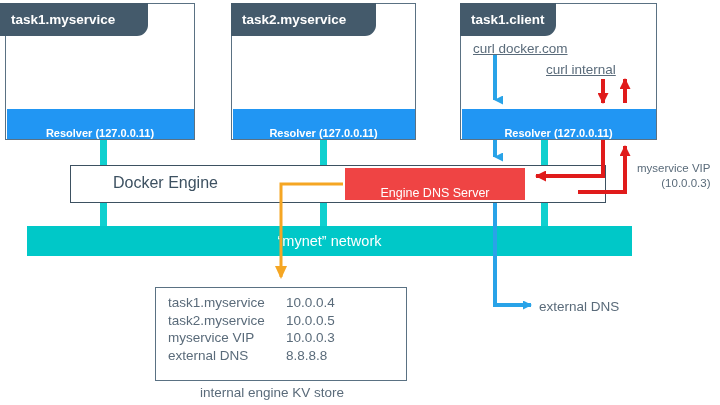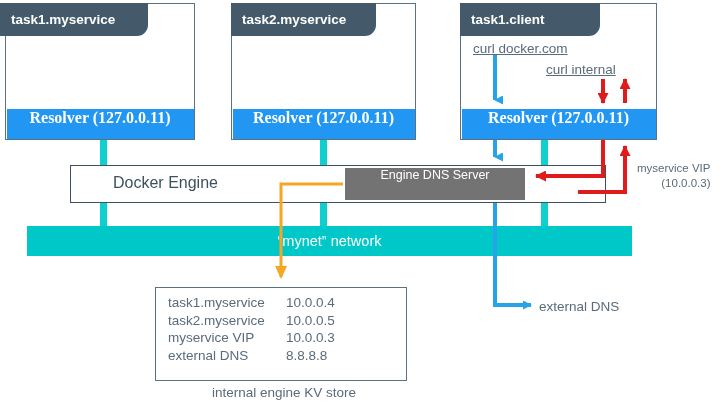--- a/index.html
+++ b/index.html
@@ -28,27 +28,26 @@
     padding-left:11px;
     box-sizing:border-box;
     border-bottom-right-radius:11px;
     z-index:6;
     white-space:nowrap;
   }
   .resolver-bar{
     position:absolute;
     background:#2196f3;
     color:#ffffff;
-    font-size:16px;
+    font-size:11px;
     font-weight:bold;
-    display:flex;align-items:flex-start;justify-content:center;
+    display:flex;align-items:flex-end;justify-content:center;
     box-sizing:border-box;
     z-index:6;
     white-space:nowrap;
-    font-family:Liberation Serif, serif;
   }
 
   
   .curl-label{
     position:absolute;
     font-size:13.5px;
     color:#5a6b7a;
     white-space:nowrap;
     z-index:7;
     text-decoration:underline;
@@ -64,24 +63,24 @@
   }
   .engine-label{
     position:absolute;
     font-size:16px;
     color:#3d5161;
     white-space:nowrap;
     z-index:7;
   }
   .dns-box{
     position:absolute;
-    background:#737373;
+    background:#ef4444;
     color:#ffffff;
     font-size:12.5px;
-    display:flex;align-items:flex-start;justify-content:center;
+    display:flex;align-items:flex-end;justify-content:center;
     box-sizing:border-box;
     z-index:7;
     white-space:nowrap;
   }
 
   
   .network-bar{
     position:absolute;
     background:#00c8c8;
     color:#ffffff;
@@ -162,21 +161,21 @@
 
   <div class="container-box" style="left:231px;top:3px;width:185px;height:137px;"></div>
   <div class="container-tab" style="left:231px;top:3px;width:145px;height:33px;">
     <span>task2.myservice</span>
   </div>
   <div class="resolver-bar" style="left:232.5px;top:109px;width:182px;height:29.5px;">
     <span>Resolver (127.0.0.11)</span>
   </div>
 
   <div class="container-box" style="left:460px;top:3px;width:197px;height:137px;"></div>
-  <div class="container-tab" style="left:460px;top:3px;width:140px;height:33px;">
+  <div class="container-tab" style="left:460px;top:3px;width:96px;height:33px;">
     <span>task1.client</span>
   </div>
   <div class="resolver-bar" style="left:461.5px;top:109px;width:194px;height:29.5px;">
     <span>Resolver (127.0.0.11)</span>
   </div>
 
   <div class="curl-label" style="left:473px;top:41px;">curl docker.com</div>
   <div class="curl-label" style="left:546px;top:62px;">curl internal</div>
 
   <div class="engine-box" style="left:70px;top:165px;width:536px;height:38px;"></div>
@@ -201,21 +200,21 @@
     </div>
     <div class="kv-row">
       <span class="kv-key">myservice VIP</span>
       <span class="kv-val">10.0.0.3</span>
     </div>
     <div class="kv-row">
       <span class="kv-key">external DNS</span>
       <span class="kv-val">8.8.8.8</span>
     </div>
   </div>
-  <div class="kv-caption" style="left:158px;top:385px;width:252px;">internal engine KV store</div>
+  <div class="kv-caption" style="left:146px;top:385px;width:252px;">internal engine KV store</div>
 
   <div class="vip-label" style="left:637px;top:161px;">
     <div>myservice VIP</div>
     <div style="text-align:right;">(10.0.0.3)</div>
   </div>
   <div class="ext-dns-label" style="left:539px;top:299px;">external DNS</div>
 
   <svg class="overlay above" viewBox="0 0 720 405" preserveAspectRatio="none">
     <defs>
       <marker id="mk-blue-down" markerWidth="9" markerHeight="9" refX="4.5" refY="8" orient="auto" markerUnits="userSpaceOnUse">

